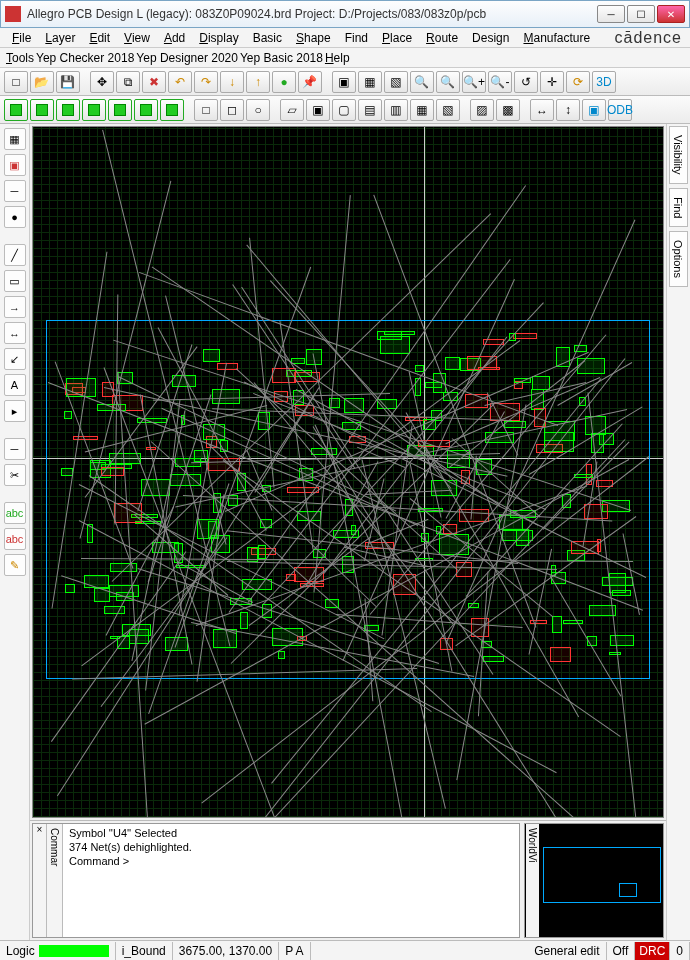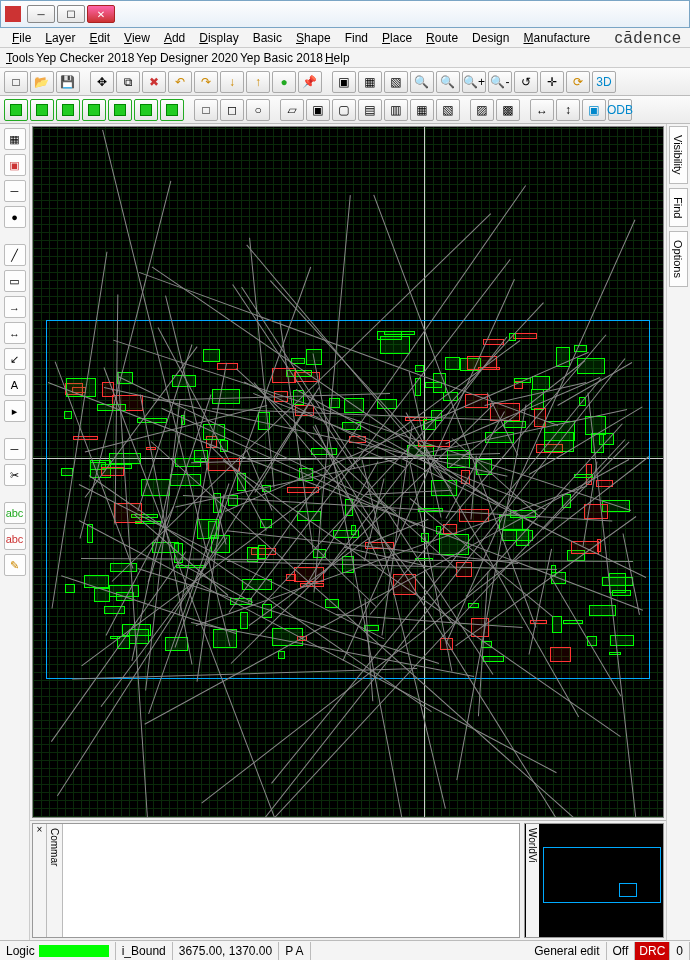--- a/index.html
+++ b/index.html
@@ -67,20 +67,21 @@
 .stat { padding: 0 6px; border-right: 1px solid #bbb; height: 18px; display: flex; align-items: center; }
 .stat .prog { width: 70px; height: 12px; background: #0f0; margin-left: 4px; }
 .stat.drc { background: #c00; color: #fff; padding: 0 4px; }
 .statsp { flex: 1; }
 </style>
 </head>
 <body>
 
 <div class="titlebar">
   <div class="icon"></div>
+  <div class="title">Allegro PCB Design L (legacy): 083Z0P09024.brd   Project: D:/Projects/083/083z0p/pcb</div>
   <div class="winbtns">
     <div class="winbtn">─</div>
     <div class="winbtn">☐</div>
     <div class="winbtn close">✕</div>
   </div>
 </div>
 
 <div class="menubar" id="menubar1">
   <div class="menu"><u>F</u>ile</div>
     <div class="menu"><u>L</u>ayer</div>
@@ -508,20 +509,23 @@
           <div class="rat" style="left: 97.2848%; top: 67.1309%; width: 91.5078%; transform: rotate(-179.682deg);"></div>
           <div class="rat" style="left: 77.1322%; top: 27.7396%; width: 49.775%; transform: rotate(-177.756deg);"></div>
         </div>
     </div>
 
     <div class="bottom">
       <div class="cmdpanel">
         <div class="closex">×</div>
         <div class="vtab2">Commar</div>
         <div class="cmdlines" id="cmdlines">
+            <div>Symbol ''U4'' Selected</div>
+            <div>374 Net(s) dehighlighted.</div>
+            <div>Command &gt;</div>
           </div>
       </div>
       <div class="worldview">
         <div class="wx">×</div>
         <div class="wvlabel">WorldVi</div>
         <div class="mini">
           <div class="rect"></div>
         </div>
       </div>
     </div>

